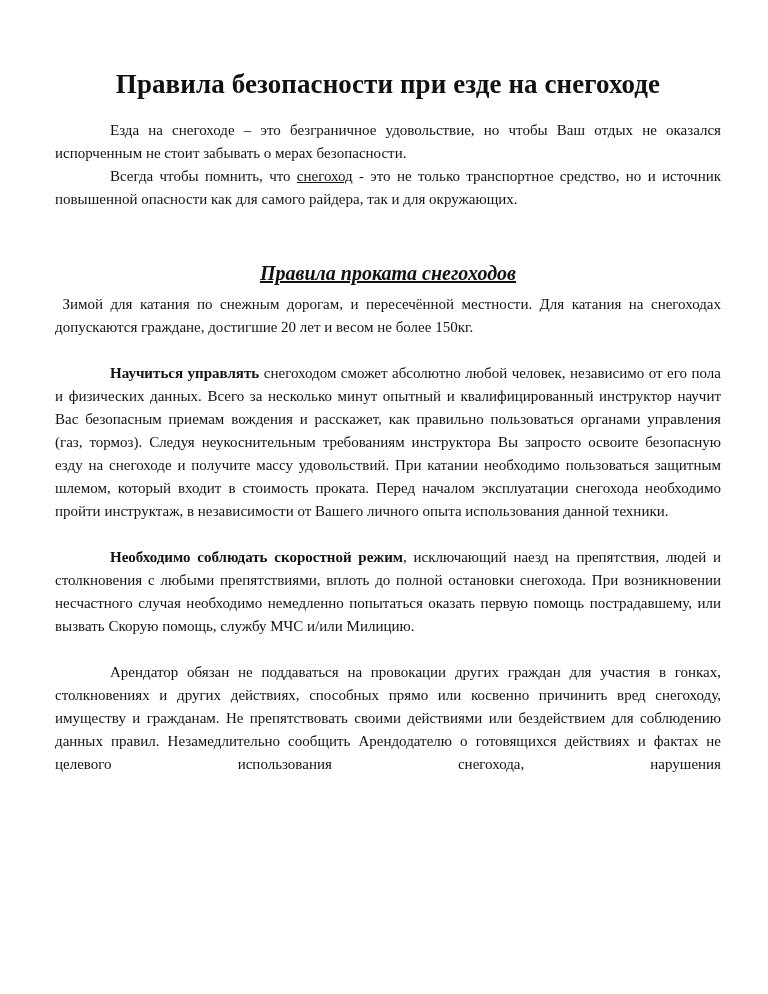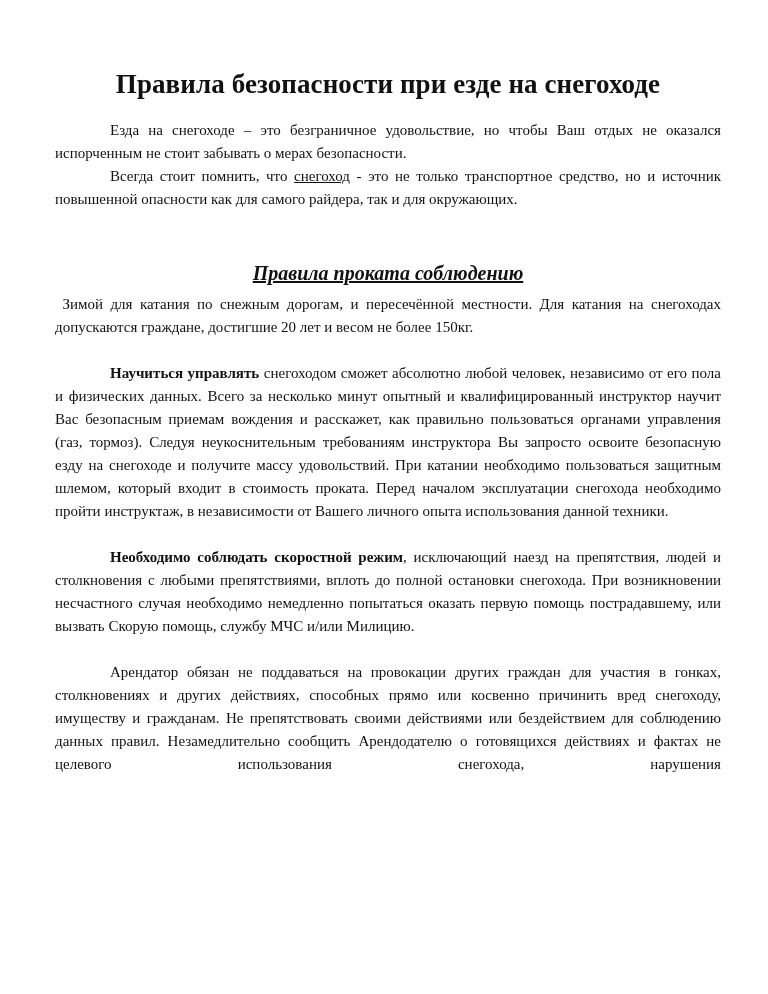--- a/index.html
+++ b/index.html
@@ -30,24 +30,24 @@
   b { font-weight: bold; margin-top: 8px; }
 </style>
 </head>
 <body>
 
 <div class="page">
   <h1 class="title">Правила безопасности при езде на снегоходе</h1>
 
   <div class="body-block" style="top:119px;">
     <p class="indent">Езда на снегоходе – это безграничное удовольствие, но чтобы Ваш отдых не оказался испорченным не стоит забывать о мерах безопасности.</p>
-    <p class="indent"><span>Всегда стоит помнить, что </span><span class="u">снегоход</span><span> - это не только транспортное средство, но и источник повышенной опасности как для самого райдера, так и для окружающих.</span></p>
+    <p class="indent"><span>Всегда чтобы помнить, что </span><span class="u">снегоход</span><span> - это не только транспортное средство, но и источник повышенной опасности как для самого райдера, так и для окружающих.</span></p>
   </div>
 
-  <h2 class="sub"><span>Правила проката соблюдению</span></h2>
+  <h2 class="sub"><span>Правила проката снегоходов</span></h2>
 
   <div class="body-block" style="top:293px;">
     <p style="white-space:pre-wrap;"> Зимой для катания по снежным дорогам, и пересечённой местности. Для катания на снегоходах допускаются граждане, достигшие 20 лет и весом не более 150кг.</p>
     <div style="height:23px;"></div>
     <p class="indent"><b>Научиться управлять</b><span> снегоходом сможет абсолютно любой человек, независимо от его пола и физических данных. Всего за несколько минут опытный и квалифицированный инструктор научит Вас безопасным приемам вождения и расскажет, как правильно пользоваться органами управления (газ, тормоз). Следуя неукоснительным требованиям инструктора Вы запросто освоите безопасную езду на снегоходе и получите массу удовольствий. При катании необходимо пользоваться защитным шлемом, который входит в стоимость проката. Перед началом эксплуатации снегохода необходимо пройти инструктаж, в независимости от Вашего личного опыта использования данной техники.</span></p>
     <div style="height:23px;"></div>
     <p class="indent"><b>Необходимо соблюдать скоростной режим</b><span>, исключающий наезд на препятствия, людей и столкновения с любыми препятствиями, вплоть до полной остановки снегохода. При возникновении несчастного случая необходимо немедленно попытаться оказать первую помощь пострадавшему, или вызвать Скорую помощь, службу МЧС и/или Милицию.</span></p>
     <div style="height:23px;"></div>
     <p class="indent" style="text-align-last:justify;">Арендатор обязан не поддаваться на провокации других граждан для участия в гонках, столкновениях и других действиях, способных прямо или косвенно причинить вред снегоходу, имуществу и гражданам. Не препятствовать своими действиями или бездействием для соблюдению данных правил. Незамедлительно сообщить Арендодателю о готовящихся действиях и фактах не целевого использования снегохода, нарушения</p>
   </div>

